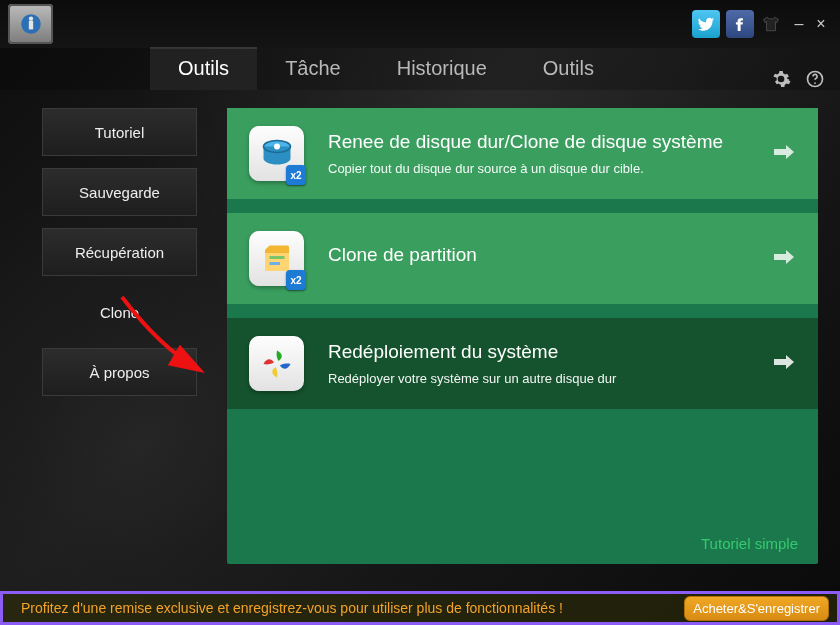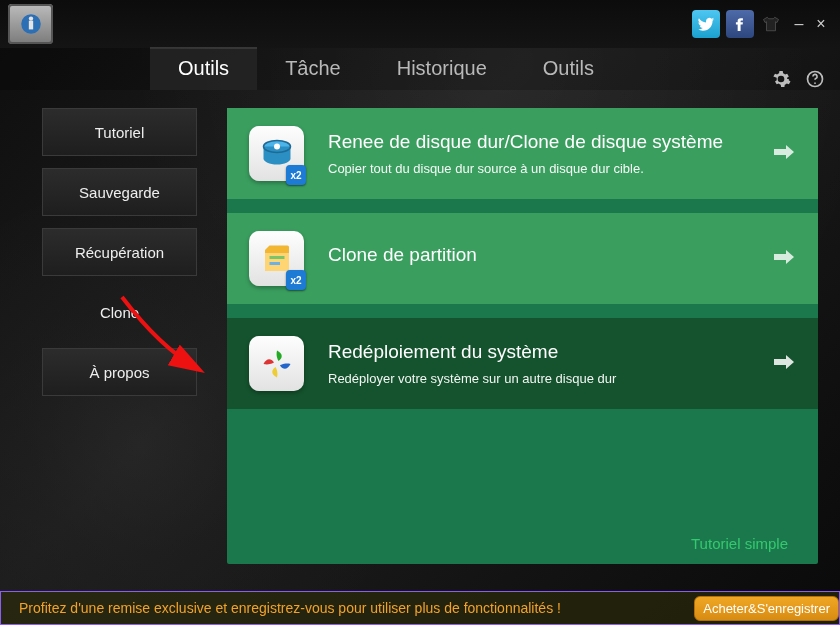--- a/index.html
+++ b/index.html
@@ -144,37 +144,37 @@
     background:#1d7bd6; color:#fff; font-size:10px; font-weight:bold;
     display:flex; align-items:center; justify-content:center;
     box-shadow:0 1px 2px rgba(0,0,0,0.5);
   }
   .option .txt { flex:1; color:#fff; }
   .option .txt .t { font-size:19px; font-weight:500; margin-bottom:8px; }
   .option .txt .d { font-size:13px; opacity:0.95; }
   .option .arrow { color: rgba(255,255,255,0.85); margin-left:12px; }
 
   .panel-footer {
-    position:absolute; right:30px; bottom:12px;
+    position:absolute; right:20px; bottom:12px;
     color:#35c96f; font-size:15px; cursor:pointer;
   }
 
   
   .anno-arrow {
     position:absolute; z-index:5; pointer-events:none;
     left: 110px; top: 287px;
   }
 
   
   .promo {
     position:absolute; left:0; right:0; bottom:0; height:34px;
     background: rgba(45,45,10,0.65);
-    border:1px solid #8b5cf6;
+    border:3px solid #8b5cf6;
     display:flex; align-items:center;
-    padding: 0 0 0 18px;
+    padding: 0 8px 0 18px;
     z-index:3;
   }
   .promo-text { color:#f3a229; font-size:14px; flex:1; }
   .promo-btn {
     background: linear-gradient(#f0a724, #d88b12);
     color:#fff; border:1px solid #b06f07;
     padding: 4px 8px; border-radius:6px;
     font-size:13px; cursor:pointer;
   }
 

